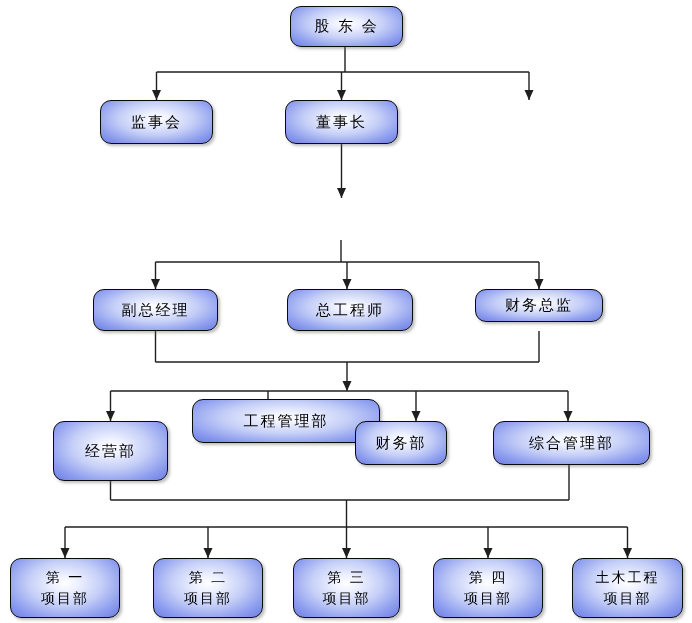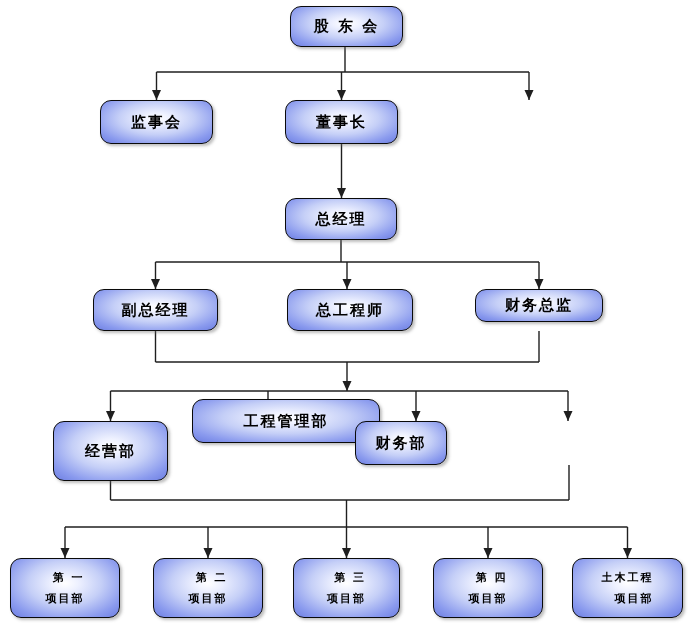--- a/index.html
+++ b/index.html
@@ -29,28 +29,27 @@
     text-align:center;
     box-sizing:border-box;
     border:1.6px solid var(--box-border,#0a0a0a);
     border-radius:11px;
     background:radial-gradient(ellipse 75% 85% at 50% 42%,
       #ffffff 0%, #eef1ff 16%, #c5cff7 45%, #8b9bee 75%, #6577e0 100%);
     box-shadow:2px 2px 3px rgba(110,110,110,0.45);
   }
   .node-label{
     white-space:pre;
-    font-weight:bold;
+    font-weight:normal;
     color:#000;
     font-size:15px;
     letter-spacing:2px;
     line-height:21px;
-    text-align:right;
   }
-  .node.small .node-label{font-size:11px;}
+  .node.small .node-label{font-size:14px;}
 </style>
 </head>
 <body>
 
 <div class="canvas">
 
   <svg class="connector-layer" width="692" height="623" viewBox="0 0 692 623" xmlns="http://www.w3.org/2000/svg">
     <defs>
       <marker id="ah" markerUnits="userSpaceOnUse" markerWidth="11" markerHeight="10" refX="10" refY="4.5" orient="auto">
         <path d="M0,0 L10,4.5 L0,9 Z" fill="var(--line-color,#1f1f1f)"></path>
@@ -106,42 +105,42 @@
     <span class="node-label">股 东 会</span>
   </div>
 
   <div class="node" style="left:285px;top:100px;width:113px;height:44px">
     <span class="node-label">董事长</span>
   </div>
   <div class="node" style="left:100px;top:100px;width:113px;height:44px">
     <span class="node-label">监事会</span>
   </div>
 
-  <div class="node" style="left:285px;top:198px;width:112px;height:42px">
-    <span class="node-label">总经理</span>
-  </div>
 
   <div class="node" style="left:93px;top:289px;width:125px;height:42px">
     <span class="node-label">副总经理</span>
   </div>
   <div class="node" style="left:287px;top:289px;width:126px;height:42px">
     <span class="node-label">总工程师</span>
   </div>
   <div class="node" style="left:475px;top:289px;width:128px;height:33px">
     <span class="node-label">财务总监</span>
   </div>
 
   <div class="node" style="left:53px;top:421px;width:115px;height:60px">
     <span class="node-label">经营部</span>
   </div>
   <div class="node" style="left:192px;top:399px;width:188px;height:44px">
     <span class="node-label">工程管理部</span>
   </div>
   <div class="node" style="left:355px;top:421px;width:92px;height:44px">
     <span class="node-label">财务部</span>
+  </div>
+  <div class="node" style="left:493px;top:421px;width:157px;height:44px">
+    <span class="node-label">综合管理部</span>
   </div>
 
   <div class="node small" style="left:10px;top:558px;width:110px;height:60px">
     <span class="node-label">第 一
 项目部</span>
   </div>
   <div class="node small" style="left:153px;top:558px;width:110px;height:60px">
     <span class="node-label">第 二
 项目部</span>
   </div>

